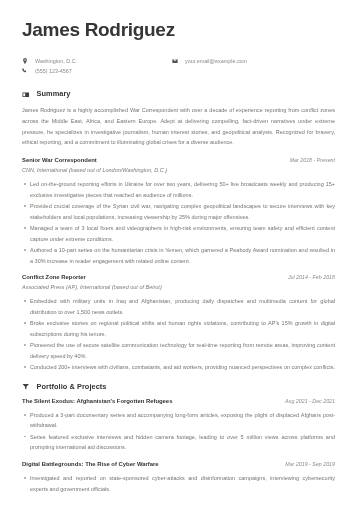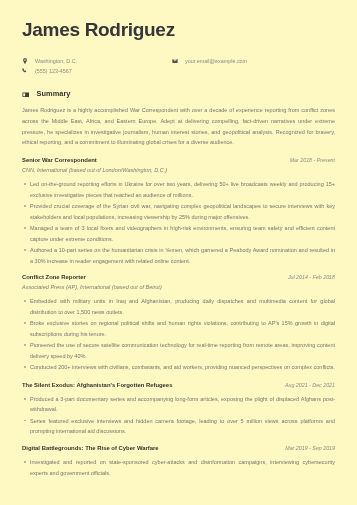--- a/index.html
+++ b/index.html
@@ -12,21 +12,21 @@
     background: #f2efe8;
     font-family: "Liberation Sans", sans-serif;
     color: #4a4a48;
     overflow: hidden;
   }
   .page {
     width: 357px;
     height: 505px;
     box-sizing: border-box;
     padding: 20px 22px 0 22px;
-    background: #fef9c3;
+    background: #ffffff;
   }
 
   
   .name {
     font-size: 19px;
     font-weight: 700;
     letter-spacing: -0.3px;
     color: #35353a;
     margin: 0 0 16px 0;
     line-height: 1.1;
@@ -233,20 +233,28 @@
           <li>Broke exclusive stories on regional political shifts and human rights violations, contributing to AP's 15% growth in digital subscriptions during his tenure.</li>
           <li>Pioneered the use of secure satellite communication technology for real-time reporting from remote areas, improving content delivery speed by 40%.</li>
           <li>Conducted 200+ interviews with civilians, combatants, and aid workers, providing nuanced perspectives on complex conflicts.</li>
         </ul>
       </div>
 
     </div>
   </div>
 
   <div class="section">
+    <div class="section-head">
+      <span class="ic">
+        <svg viewBox="0 0 16 16" fill="currentColor">
+            <path d="M1.2 2h13.6L9.4 8.2v5.3L6.6 12V8.2L1.2 2z"></path>
+          </svg>
+      </span>
+      <span class="section-title">Portfolio &amp; Projects</span>
+    </div>
 
     <div>
 
       <div class="entry">
         <div class="entry-top">
           <span class="entry-title">The Silent Exodus: Afghanistan's Forgotten Refugees</span>
           <span class="entry-date">Aug 2021 - Dec 2021</span>
         </div>
         <ul class="bullets">
           <li>Produced a 3-part documentary series and accompanying long-form articles, exposing the plight of displaced Afghans post-withdrawal.</li>

